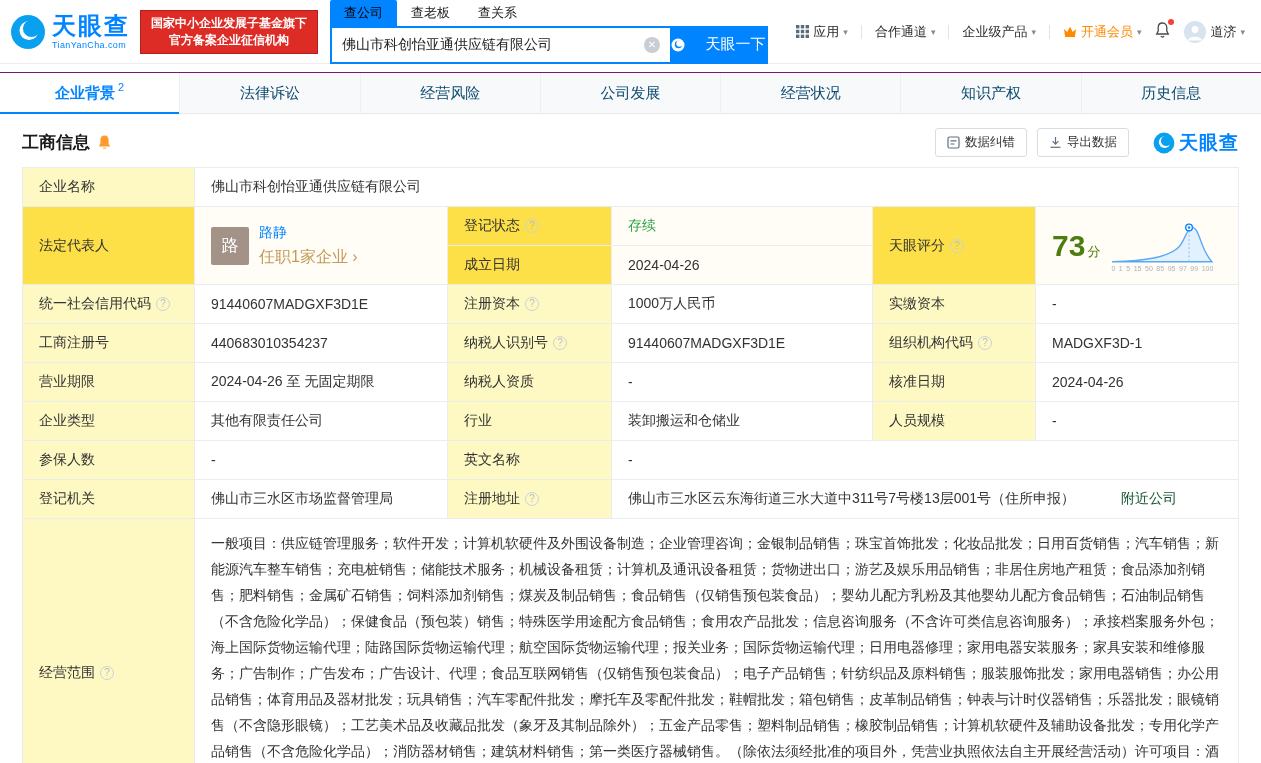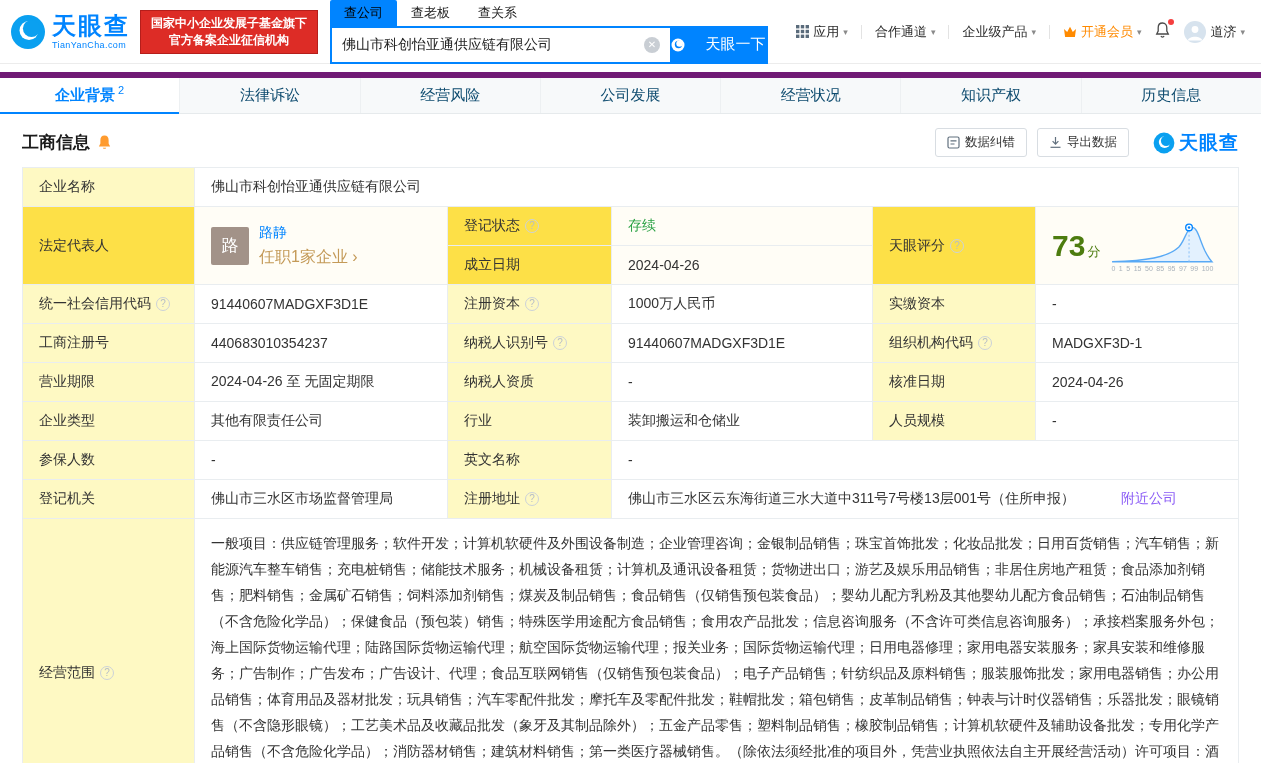--- a/index.html
+++ b/index.html
@@ -26,21 +26,21 @@
   .search-btn { width: 96px; height: 100%; background: #0084ff; color: #fff; font-size: 15px; display: flex; align-items: center; justify-content: center; gap: 21px; border: none; cursor: pointer; }
   .top-menu { margin-left: auto; display: flex; align-items: center; gap: 13px; font-size: 13px; color: #2a2a2a; white-space: nowrap; }
   .menu-item { display: flex; align-items: center; gap: 4px; cursor: pointer; }
   .sep { width: 1px; height: 14px; background: #e3e3e3; }
   .caret { color: #8a8a8a; font-size: 9px; }
   .caret::after { content: "▾"; }
   .vip { color: #ff8a00; }
   .bell-wrap { position: relative; cursor: pointer; }
   .bell-dot { position: absolute; top: -2px; right: -3px; width: 6px; height: 6px; background: #f53f3f; border-radius: 50%; }
   
-  .page-tabs { margin-top: 8px; display: flex; background: #f7f9fa; border-top: 6px solid #701a75; border-bottom: 1px solid #e6eaec; height: 42px; }
+  .page-tabs { margin-top: 8px; display: flex; background: #f7f9fa; border-top: 1px solid #701a75; border-bottom: 1px solid #e6eaec; height: 42px; }
   .page-tab { flex: 1; display: flex; align-items: center; justify-content: center; font-size: 15px; color: #0c4a6e; border-left: 1px solid #edf0f2; cursor: pointer; position: relative; }
   .page-tab:first-child { border-left: none; }
   .page-tab.active { background: #fff; color: #0084ff; font-weight: bold; }
   .page-tab.active::after { content: ""; position: absolute; left: 0; right: 0; bottom: -1px; height: 2px; background: #0084ff; }
   .tab-count { font-size: 11px; color: #0084ff; margin-left: 3px; transform: translateY(-6px); display: inline-block; font-weight: normal; }
   
   .section-bar { display: flex; align-items: center; margin: 14px 22px 10px; }
   .section-title { font-size: 17px; font-weight: bold; color: #1a1a1a; display: flex; align-items: center; gap: 7px; }
   .section-actions { margin-left: auto; display: flex; align-items: center; gap: 10px; }
   .ghost-btn { display: flex; align-items: center; gap: 5px; height: 29px; padding: 0 11px; border: 1px solid #d8dde2; border-radius: 3px; background: #fff; font-size: 12.5px; color: #333; cursor: pointer; font-family: inherit; }
@@ -59,21 +59,21 @@
   .rep { display: flex; align-items: center; gap: 10px; }
   .avatar { width: 38px; height: 38px; border-radius: 2px; background: #a29288; color: #fff; font-size: 17px; display: flex; align-items: center; justify-content: center; flex: 0 0 38px; }
   .rep-info { display: flex; flex-direction: column; gap: 5px; }
   .rep-name { color: #0084ff; font-size: 14px; cursor: pointer; text-decoration: none; }
   .rep-note { color: #c49a58; font-size: 16px; cursor: pointer; text-decoration: none; }
   .score-wrap { display: flex; align-items: center; gap: 10px; }
   .score-num { color: #4d7c0f; font-weight: bold; font-size: 30px; line-height: 1; white-space: nowrap; }
   .score-unit { font-size: 13px; font-weight: normal; margin-left: 2px; }
   .score-chart { display: flex; flex-direction: column; width: 104px; }
   .axis { display: flex; justify-content: space-between; font-size: 7px; color: #a9b2ba; padding: 1px 1px 0; }
-  .blue-link { color: #8b5cf6; cursor: pointer; text-decoration: none; padding-left: 32px; }
+  .blue-link { color: #14532d; cursor: pointer; text-decoration: none; padding-left: 32px; }
   .addr-gap { display: inline-block; width: 14px; }
   .scope-text { line-height: 26px; display: block; }
   td.scope-cell { padding: 11px 16px; }
 </style>
 </head>
 <body>
 
 <header class="header">
   <div class="logo">
     <svg width="36" height="36" viewBox="0 0 36 36">

